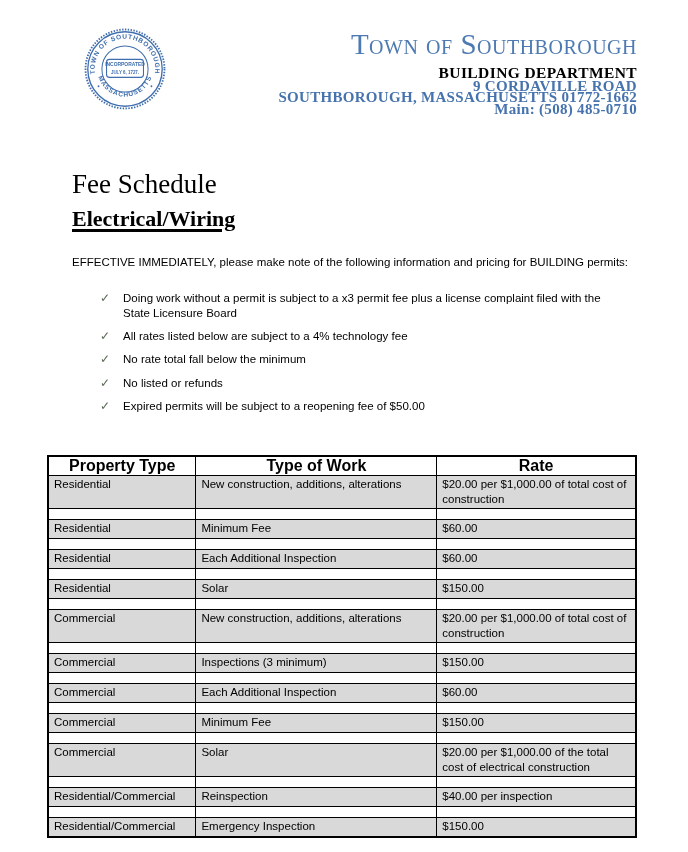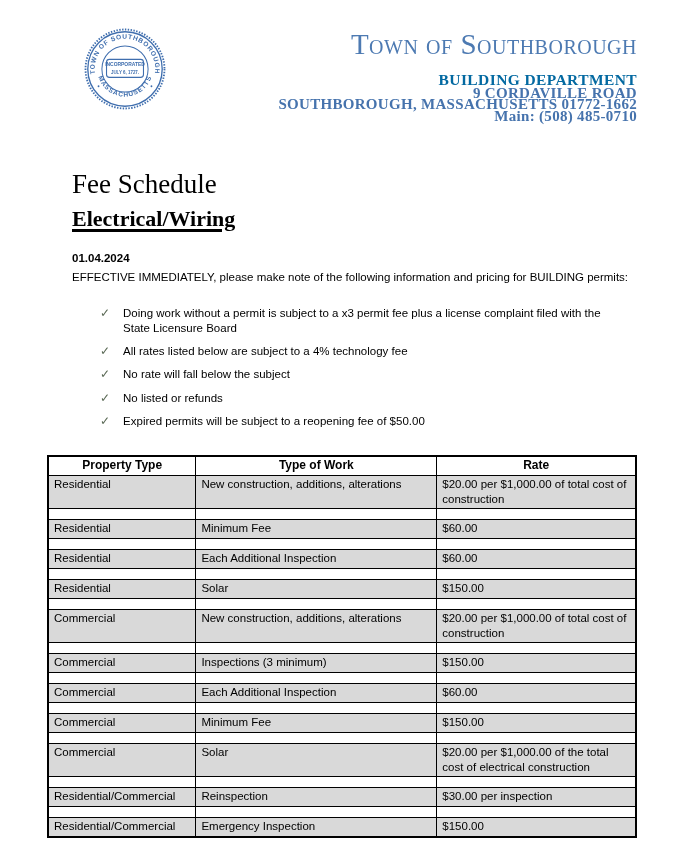--- a/index.html
+++ b/index.html
@@ -10,21 +10,21 @@
 
   
   .seal { position:absolute; left:83px; top:27px; width:84px; height:84px; }
   .letterhead-text { position:absolute; top:29px; right:51px; text-align:right; }
   .org-name {
     font-family:"Liberation Serif", serif; font-variant:small-caps;
     font-size:29px; line-height:31px; color:#4d7ab2; letter-spacing:0.5px;
   }
   .dept {
     font-family:"Liberation Serif", serif; font-weight:bold;
-    font-size:15.5px; line-height:17px; color:#0369a1; letter-spacing:0.4px; margin-top:11px;
+    font-size:15.5px; line-height:17px; color:#000000; letter-spacing:0.4px; margin-top:4px;
   }
   .addr {
     font-family:"Liberation Serif", serif; font-weight:bold;
     font-size:15px; line-height:11.4px; color:#4673ad; letter-spacing:0.3px;
   }
 
   
   .title-block {
     position:absolute; top:169px; left:72px; width:565px; text-align:left;
     font-family:"Liberation Serif", serif;
@@ -46,21 +46,21 @@
 
   
   .fee-table {
     position:absolute; top:455px; left:47px; width:590px;
     border-collapse:collapse; font-size:11.5px;
     border:2px solid #000;
   }
   .fee-table th, .fee-table td {
     border:1.5px solid #000; padding:1px 5px; vertical-align:top; line-height:15px;
   }
-  .fee-table thead th { font-weight:bold; text-align:center; font-size:12px; height:16px; background:#ffffff; }
+  .fee-table thead th { font-weight:bold; text-align:center; font-size:16px; height:16px; background:#ffffff; }
   .fee-table tr.data-row td { background:#d9d9d9; height:16px; }
   .fee-table tr.spacer-row td { background:#ffffff; height:10px; padding:0; }
 </style>
 </head>
 <body>
 
 <div class="page">
 
   <svg class="seal" viewBox="0 0 100 100">
     <defs>
@@ -90,34 +90,33 @@
     <div class="addr">SOUTHBOROUGH, MASSACHUSETTS 01772-1662</div>
     <div class="addr">Main: (508) 485-0710</div>
   </div>
 
   <div class="title-block">
     <div class="doc-title">Fee Schedule</div>
     <div class="doc-subtitle">Electrical/Wiring</div>
   </div>
 
   <div class="notice">
-    <div class="date-line">01.04.2024</div>
     <div class="intro">EFFECTIVE IMMEDIATELY, please make note of the following information and pricing for BUILDING permits:</div>
     <ul class="bullets">
         <li>
           <span class="check">✓</span>
           <span class="bullet-text">Doing work without a permit is subject to a x3 permit fee plus a license complaint filed with the State Licensure Board</span>
         </li>
         <li>
           <span class="check">✓</span>
           <span class="bullet-text">All rates listed below are subject to a 4% technology fee</span>
         </li>
         <li>
           <span class="check">✓</span>
-          <span class="bullet-text">No rate will fall below the subject</span>
+          <span class="bullet-text">No rate total fall below the minimum</span>
         </li>
         <li>
           <span class="check">✓</span>
           <span class="bullet-text">No listed or refunds</span>
         </li>
         <li>
           <span class="check">✓</span>
           <span class="bullet-text">Expired permits will be subject to a reopening fee of $50.00</span>
         </li>
       </ul>
@@ -223,21 +222,21 @@
           <td>$20.00 per $1,000.00 of the total cost of electrical construction</td>
         </tr>
         <tr class="spacer-row">
           <td></td>
           <td></td>
           <td></td>
         </tr>
         <tr class="data-row">
           <td>Residential/Commercial</td>
           <td>Reinspection</td>
-          <td>$30.00 per inspection</td>
+          <td>$40.00 per inspection</td>
         </tr>
         <tr class="spacer-row">
           <td></td>
           <td></td>
           <td></td>
         </tr>
         <tr class="data-row">
           <td>Residential/Commercial</td>
           <td>Emergency Inspection</td>
           <td>$150.00</td>

